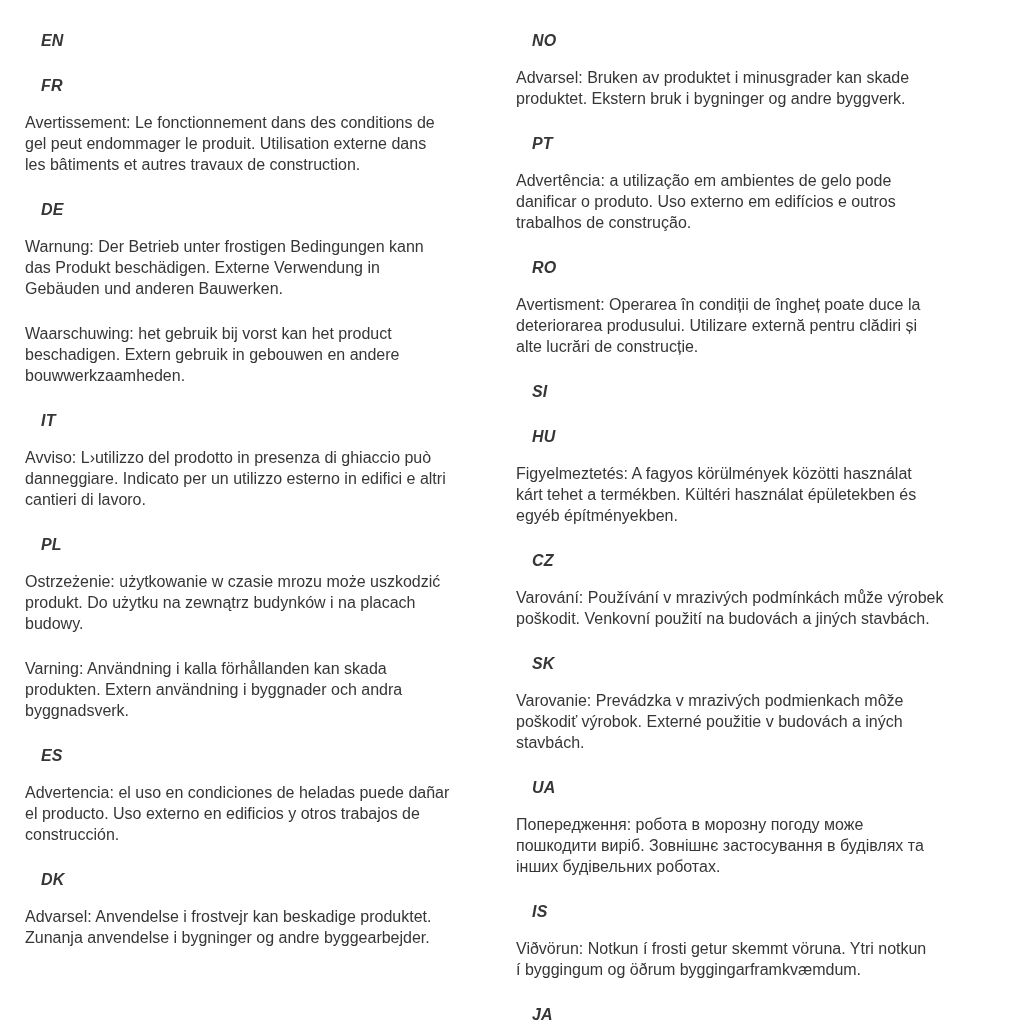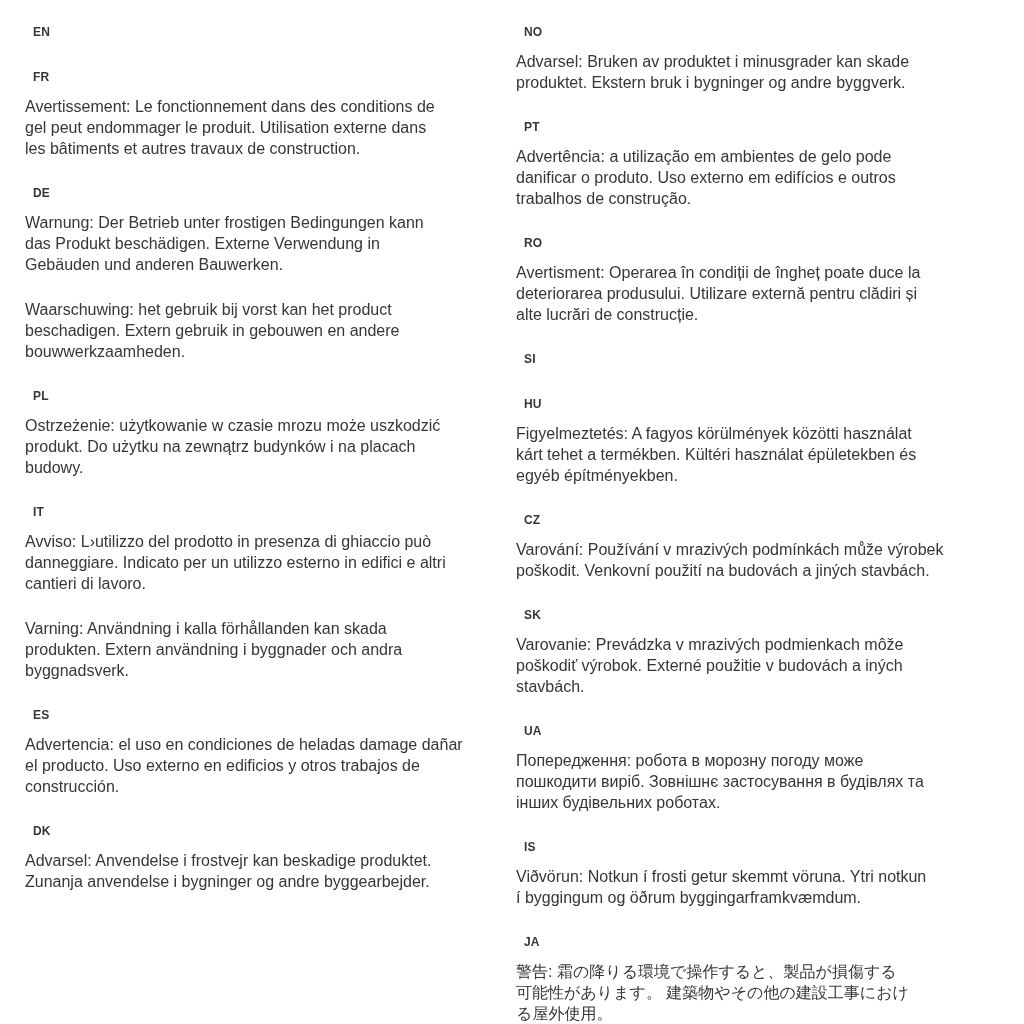--- a/index.html
+++ b/index.html
@@ -26,26 +26,27 @@
     flex: 0 0 491px;
   }
   .col-right {
     width: 498px;
     flex: 0 0 498px;
   }
   .lang-block {
     margin: 0 0 24px 0;
   }
   .lang-code {
-    margin: 8px;
+    margin: 16px;
     padding: 0;
-    font-size: 12px;
+    font-size: 16px;
     line-height: 21px;
     font-weight: bold;
     letter-spacing: 0.2px;
+    font-style: italic;
   }
   .lang-text {
     margin: 0;
     padding: 0;
     font-size: 16px;
     line-height: 21px;
     white-space: pre-line;
   }
 </style>
 </head>
@@ -73,42 +74,42 @@
 Gebäuden und anderen Bauwerken.</p>
     </section>
 
     <section class="lang-block">
       <p class="lang-text">Waarschuwing: het gebruik bij vorst kan het product
 beschadigen. Extern gebruik in gebouwen en andere
 bouwwerkzaamheden.</p>
     </section>
 
     <section class="lang-block">
+      <h2 class="lang-code">IT</h2>
+      <p class="lang-text">Avviso: L›utilizzo del prodotto in presenza di ghiaccio può
+danneggiare. Indicato per un utilizzo esterno in edifici e altri
+cantieri di lavoro.</p>
+    </section>
+
+    <section class="lang-block">
       <h2 class="lang-code">PL</h2>
       <p class="lang-text">Ostrzeżenie: użytkowanie w czasie mrozu może uszkodzić
 produkt. Do użytku na zewnątrz budynków i na placach
 budowy.</p>
-    </section>
-
-    <section class="lang-block">
-      <h2 class="lang-code">IT</h2>
-      <p class="lang-text">Avviso: L›utilizzo del prodotto in presenza di ghiaccio può
-danneggiare. Indicato per un utilizzo esterno in edifici e altri
-cantieri di lavoro.</p>
     </section>
 
     <section class="lang-block">
       <p class="lang-text">Varning: Användning i kalla förhållanden kan skada
 produkten. Extern användning i byggnader och andra
 byggnadsverk.</p>
     </section>
 
     <section class="lang-block">
       <h2 class="lang-code">ES</h2>
-      <p class="lang-text">Advertencia: el uso en condiciones de heladas damage dañar
+      <p class="lang-text">Advertencia: el uso en condiciones de heladas puede dañar
 el producto. Uso externo en edificios y otros trabajos de
 construcción.</p>
     </section>
 
     <section class="lang-block">
       <h2 class="lang-code">DK</h2>
       <p class="lang-text">Advarsel: Anvendelse i frostvejr kan beskadige produktet.
 Zunanja anvendelse i bygninger og andre byggearbejder.</p>
     </section>
 

